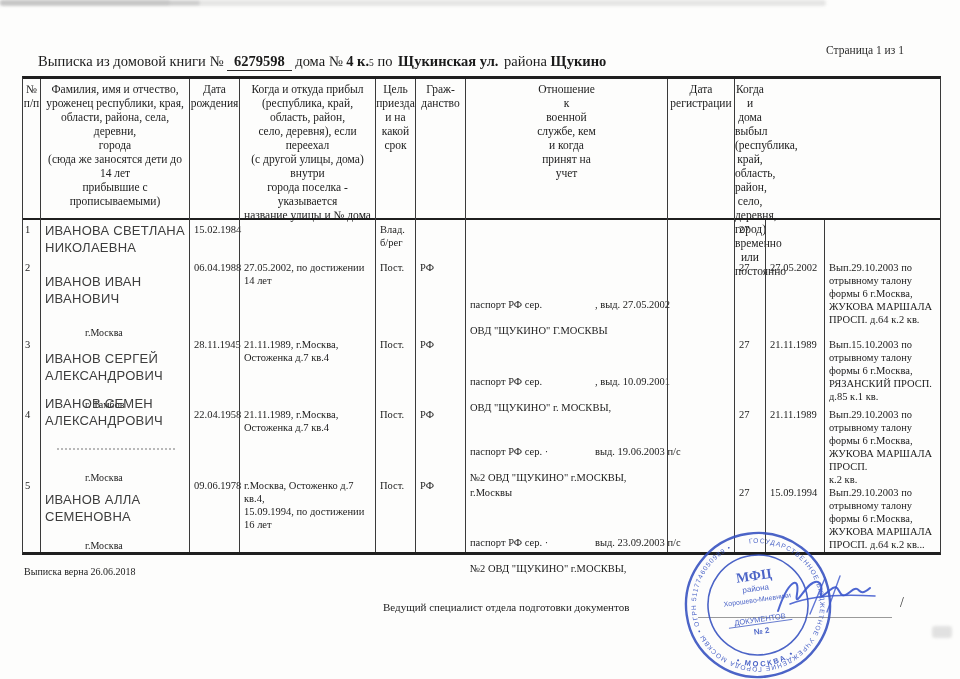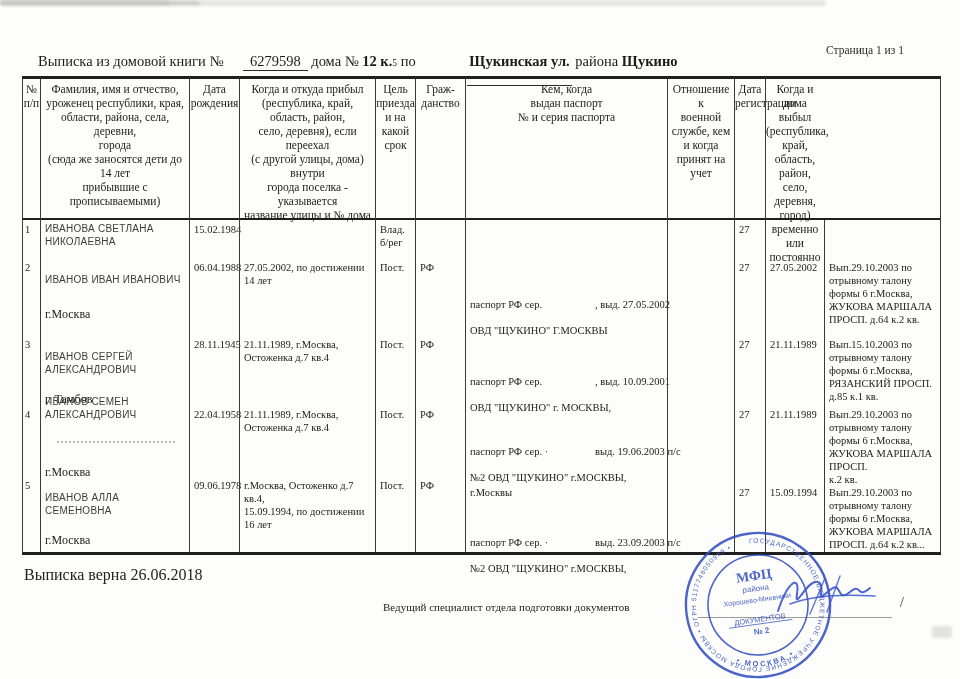--- a/index.html
+++ b/index.html
@@ -11,48 +11,48 @@
   .smudge{position:absolute;background:#c7c7c7;filter:blur(1.6px);border-radius:3px;}
   .sm1{top:0;left:130;width:826px;height:6px;opacity:.45;}
   .sm2{top:1px;left:336;width:200px;height:4px;opacity:.55;background:#b5b5b5;}
   .sm3{top:0;left:560;width:170px;height:5px;opacity:.5;background:#bdbdbd;}
   .sm4{top:626px;left:932px;width:20px;height:12px;opacity:.5;}
 
   .page-label{top:44px;left:826px;font-size:11.5px;color:#2a2a2a;}
 
   .title{top:53px;left:38px;font-size:14.5px;white-space:nowrap;color:#1b1b1b;}
   .title b{font-weight:bold;}
-  .num-underline{font-weight:normal;border-bottom:1.2px solid #2a2a2a;padding:0 7px 1px 7px;margin-left:16px;}
-  .street-underline{font-weight:bold;border-bottom:1.2px solid #2a2a2a;padding:0 2px 16px 2px;margin-left:48px;}
+  .num-underline{font-weight:bold;border-bottom:1.2px solid #2a2a2a;padding:0 7px 1px 7px;}
+  .street-underline{font-weight:bold;border-bottom:1.2px solid #2a2a2a;padding:0 2px 9px 2px;}
   .small5{font-size:9.5px;}
 
   
   .doc-table{position:absolute;left:22px;top:76px;width:917px;
              border-top:3px solid #1f1f1f;border-bottom:3px solid #1f1f1f;
              border-left:1px solid #3a3a3a;border-right:1px solid #3a3a3a;box-sizing:content-box;}
   .thead, .tbody{display:grid;grid-template-columns:17px 149px 50px 136px 40px 50px 202px 67px 31px 59px 116px;}
   .thead{height:139px;border-bottom:2.5px solid #1f1f1f;}
   .tbody{grid-template-rows:38px 77px 45px 90px 82px;height:332px;}
   .hcell{font-size:11.5px;line-height:1.22;text-align:center;white-space:pre-line;
          padding-top:3px;color:#1c1c1c;overflow:visible;}
   .hcell, .cell{border-left:1px solid #3a3a3a;box-sizing:border-box;}
   .col1{border-left:none !important;}
   .cell{font-size:10.5px;line-height:1.24;white-space:pre-line;padding:3px 2px 0 4px;
         color:#1c1c1c;overflow:visible;position:relative;}
   .cell.num{padding-left:2px;}
-  .name{font-family:"Liberation Sans", sans-serif;font-size:10px;letter-spacing:.25px;
+  .name{font-family:"Liberation Sans", sans-serif;font-size:13px;letter-spacing:.25px;
         color:#3d3d3d;line-height:1.28;}
-  .city{font-family:"Liberation Serif", serif;color:#1c1c1c;font-size:12px;}
+  .city{font-family:"Liberation Serif", serif;color:#1c1c1c;font-size:10px;margin-left:40px;}
   .mt2{margin-top:2px;} .mt6{margin-top:7px;} .mt10{margin-top:9px;}
   .pt25{padding-top:28px;} .pt6{padding-top:9px;} .pt13{padding-top:16px;}
   .pline1{position:relative;white-space:nowrap;margin-top:24px;}
   .pright{position:absolute;left:125px;top:0;white-space:nowrap;}
   .redaction{height:0;border-top:2px dotted #b9b9b9;width:118px;margin:6px 0 0 12px;filter:blur(.4px);}
 
-  .verified{top:566px;left:24px;font-size:16px;color:#222;}
+  .verified{top:566px;left:24px;font-size:10px;color:#222;}
   .specialist{top:601px;left:383px;font-size:11px;color:#222;}
   .sig-line{top:617px;left:698px;width:194px;border-top:1.4px solid #9a9a9a;height:0;}
   .slash{top:595px;left:900px;font-size:14px;color:#333;}
 
   .stamp{top:528px;left:681px;width:154px;height:154px;opacity:.88;transform:rotate(-8deg);}
   .signature{top:566px;left:770px;width:130px;height:70px;}
 </style>
 </head>
 <body>
 
@@ -60,21 +60,21 @@
 <div class="smudge sm2"></div>
 <div class="smudge sm3"></div>
 <div class="smudge sm4"></div>
 
 <div class="abs page-label">Страница 1 из 1</div>
 
 <div class="abs title">
   <span>Выписка из домовой книги №</span>
   <span class="num-underline">6279598</span>
   <span>дома №</span>
-  <b>12 к.</b><span class="small5">5</span>
+  <b>4 к.</b><span class="small5">5</span>
   <span>по</span>
   <span class="street-underline">Щукинская ул.</span>
   <span>района</span>
   <b>Щукино</b>
 </div>
 
 <div class="doc-table">
   <div class="thead">
     <div class="hcell col1">№
 п/п</div>
@@ -99,23 +99,20 @@
 города поселка -
 указывается
 название улицы и № дома</div>
     <div class="hcell">Цель
 приезда
 и на
 какой
 срок</div>
     <div class="hcell">Граж-
 данство</div>
-    <div class="hcell">Кем, когда
-выдан паспорт
-№ и серия паспорта</div>
     <div class="hcell">Отношение
 к
 военной
 службе, кем
 и когда
 принят на
 учет</div>
     <div class="hcell">Дата
 регистрации</div>
     <div class="hcell">Когда и дома выбыл

